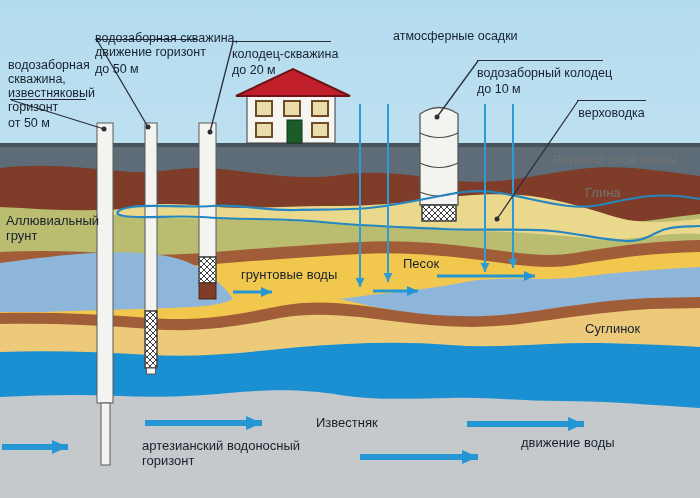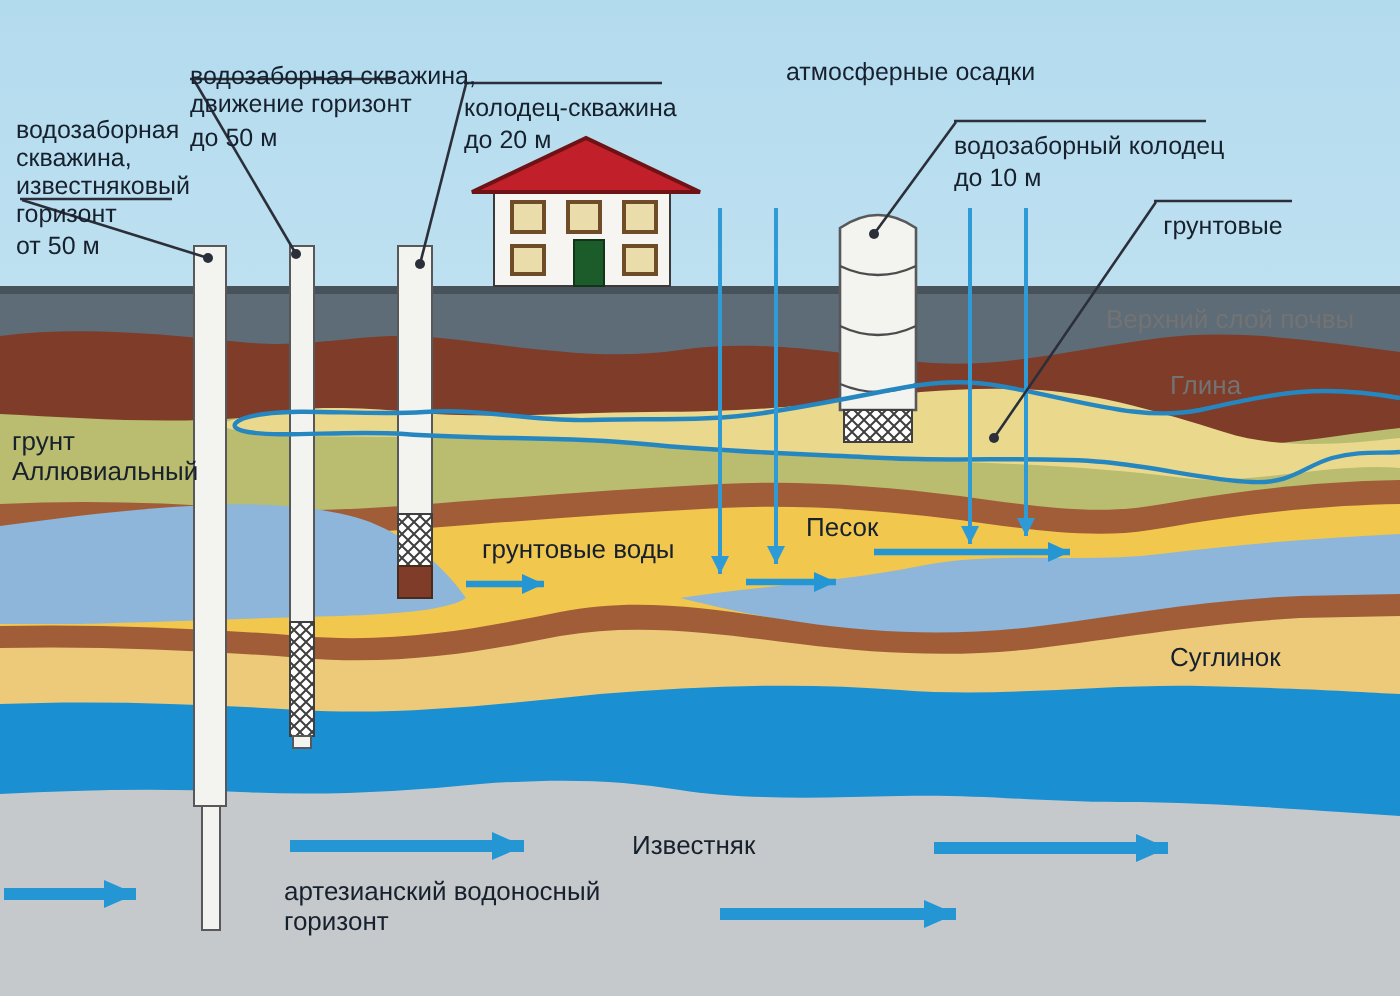--- a/index.html
+++ b/index.html
@@ -137,29 +137,30 @@
 </div>
 <div class="lbl r" style="left:232px;top:43px;width:86px;">до 20 м</div>
 
 <div class="lbl" style="left:393px;top:9px;">атмосферные осадки</div>
 
 <div class="lbl" style="left:477px;top:46px;">
   <div>водозаборный колодец</div>
 </div>
 <div class="lbl r" style="left:477px;top:62px;width:120px;">до 10 м</div>
 
-<div class="lbl c" style="left:577px;top:86px;width:69px;">грунтовые</div>
+<div class="lbl c" style="left:577px;top:86px;width:69px;">верховодка</div>
 
 <div class="layerlbl white" style="left:553px;top:152px;">Верхний слой почвы</div>
 <div class="layerlbl white" style="left:585px;top:185px;">Глина</div>
 <div class="layerlbl" style="left:6px;top:213px;">
+  <div>Аллювиальный</div>
   <div>грунт</div>
-  <div>Аллювиальный</div>
 </div>
 <div class="layerlbl" style="left:241px;top:267px;">грунтовые воды</div>
 <div class="layerlbl" style="left:403px;top:256px;">Песок</div>
 <div class="layerlbl" style="left:585px;top:321px;">Суглинок</div>
 <div class="layerlbl" style="left:316px;top:415px;">Известняк</div>
 <div class="layerlbl" style="left:142px;top:438px;">
   <div>артезианский водоносный</div>
   <div>горизонт</div>
 </div>
+<div class="layerlbl" style="left:521px;top:435px;">движение воды</div>
 </div>
 
 </body></html>

